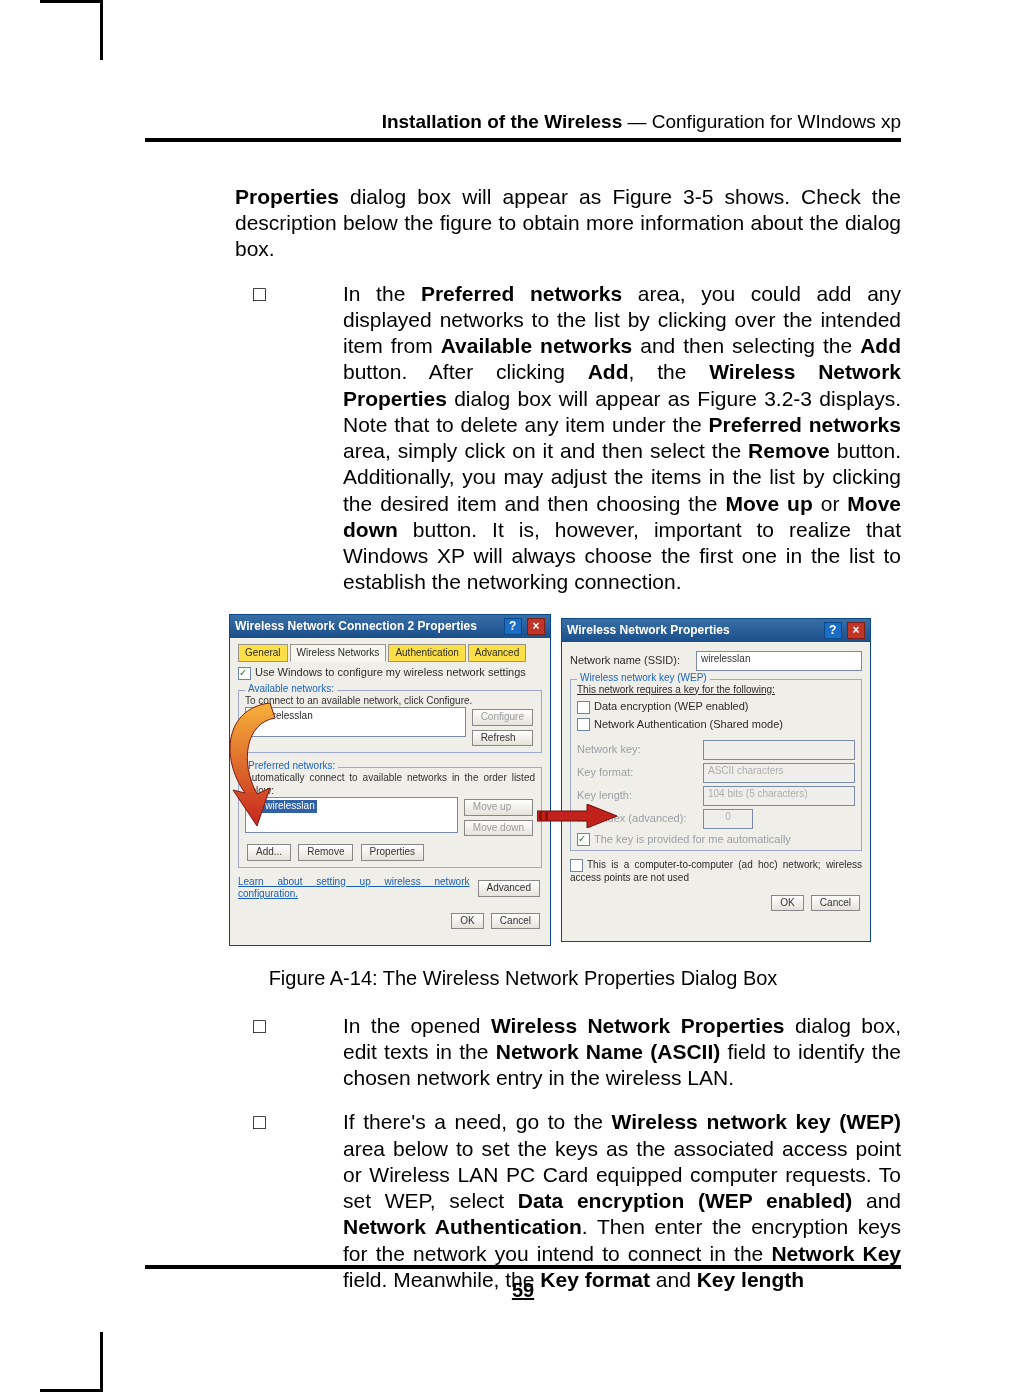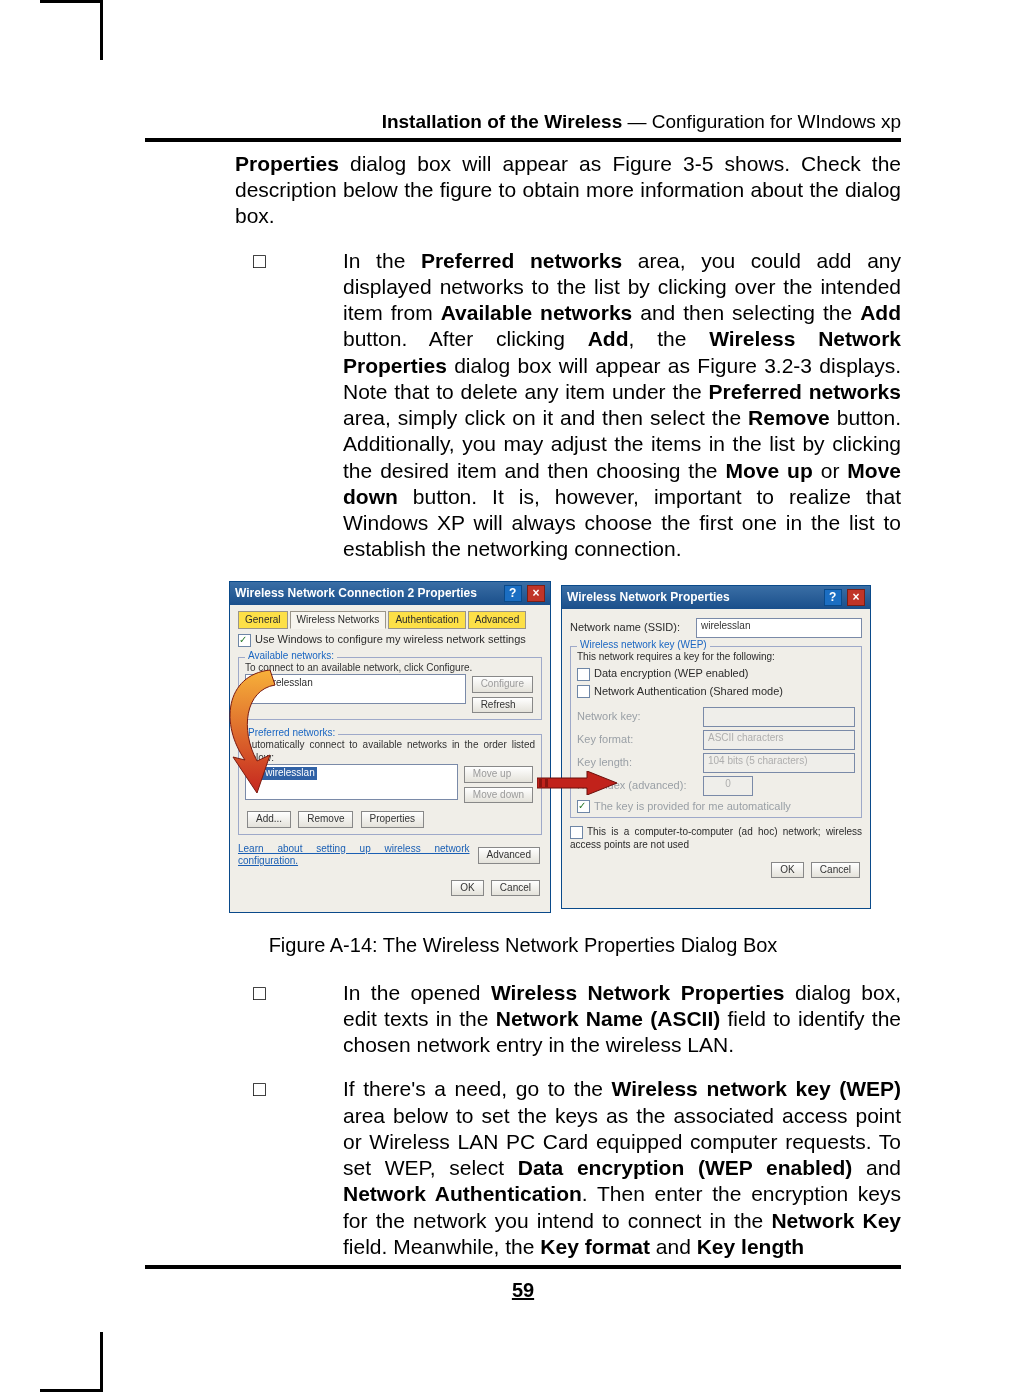--- a/index.html
+++ b/index.html
@@ -32,21 +32,21 @@
     color: #000;
   }
   .hdr-row {
     text-align: right;
     font-size: 19px;
   }
   .rule {
     height: 4px; background: #000; margin-top: 4px;
   }
   .body {
-    padding-top: 9px;
+    padding-top: 42px;
     text-align: justify;
   }
   .para {
     padding-left: 90px;
     margin-bottom: 18px;
   }
   .bullet-row {
     display: flex;
   }
   .bullet {
@@ -232,21 +232,21 @@
               <span class="tb-close">×</span>
             </span>
           </div>
           <div class="panel-body">
             <div class="field-row">
               <span class="lab en">Network name (SSID):</span>
               <span class="txt">wirelesslan</span>
             </div>
             <div class="grp" style="margin-top:8px;">
               <span class="grp-title">Wireless network key (WEP)</span>
-              <div style="font-size:10px;">This network requires a key for the following:</div>
+              <div style="font-size:10px;text-decoration:underline;">This network requires a key for the following:</div>
               <div style="margin:4px 0;"><span class="chk"></span><span>Data encryption (WEP enabled)</span></div>
               <div><span class="chk"></span><span>Network Authentication (Shared mode)</span></div>
 
               <div class="field-row" style="margin-top:8px;">
                   <span class="lab">Network key:</span>
                   <span class="txt dis"></span>
                 </div>
               <div class="field-row">
                   <span class="lab">Key format:</span>
                   <span class="txt dis">ASCII characters</span>

